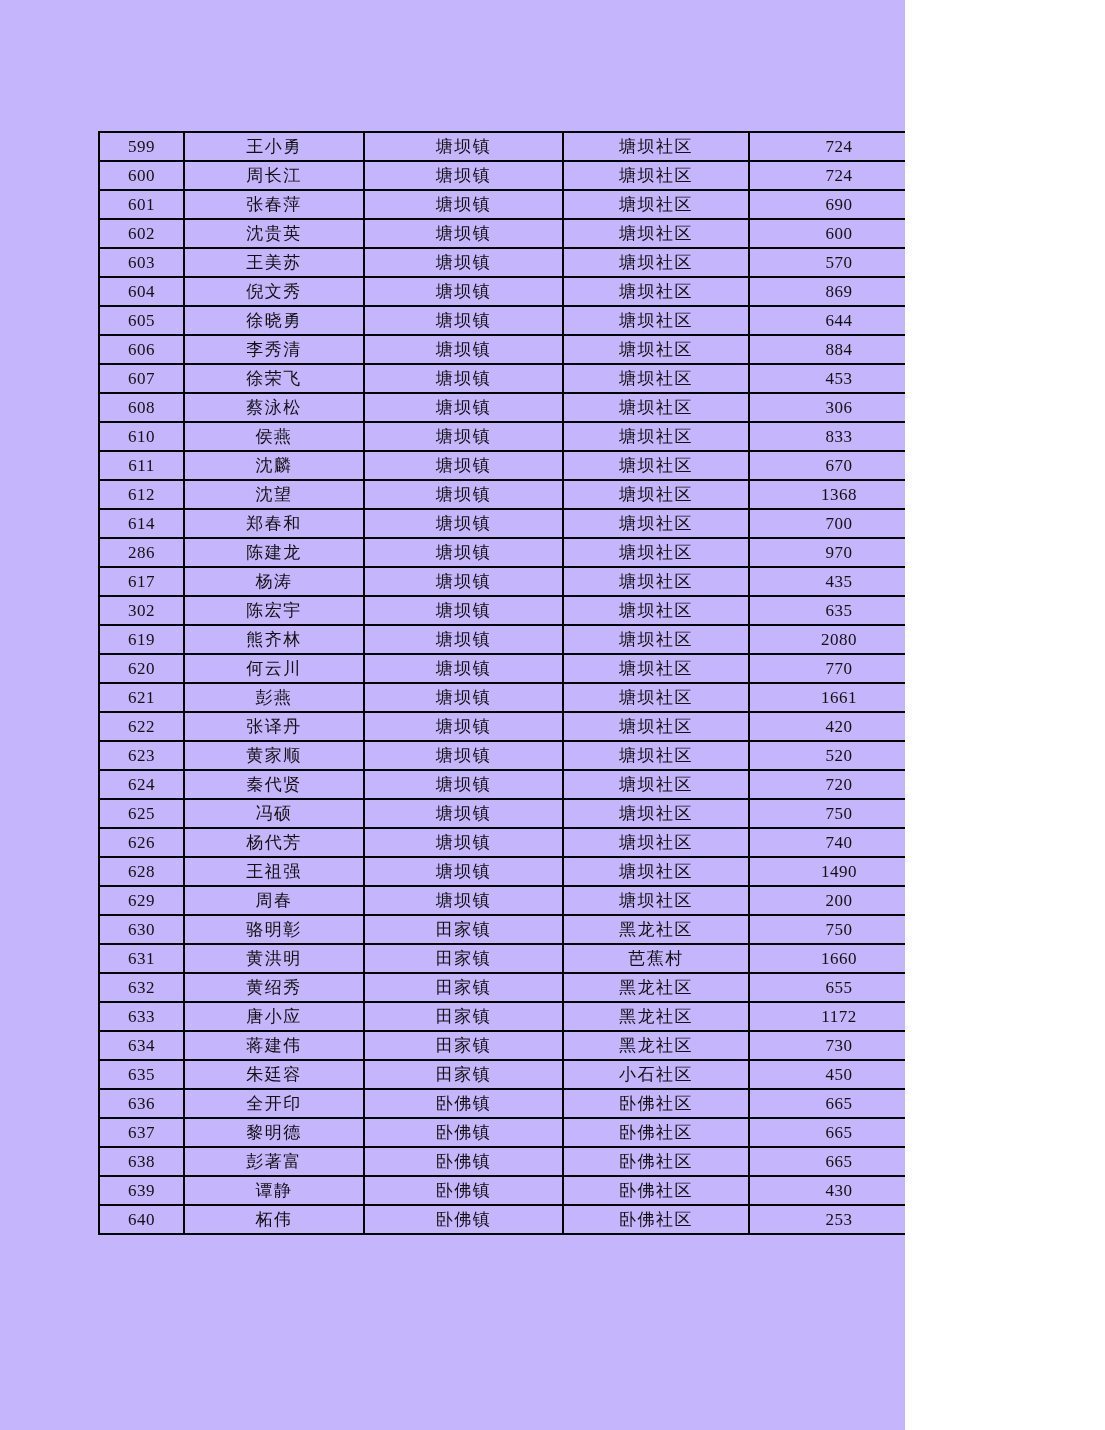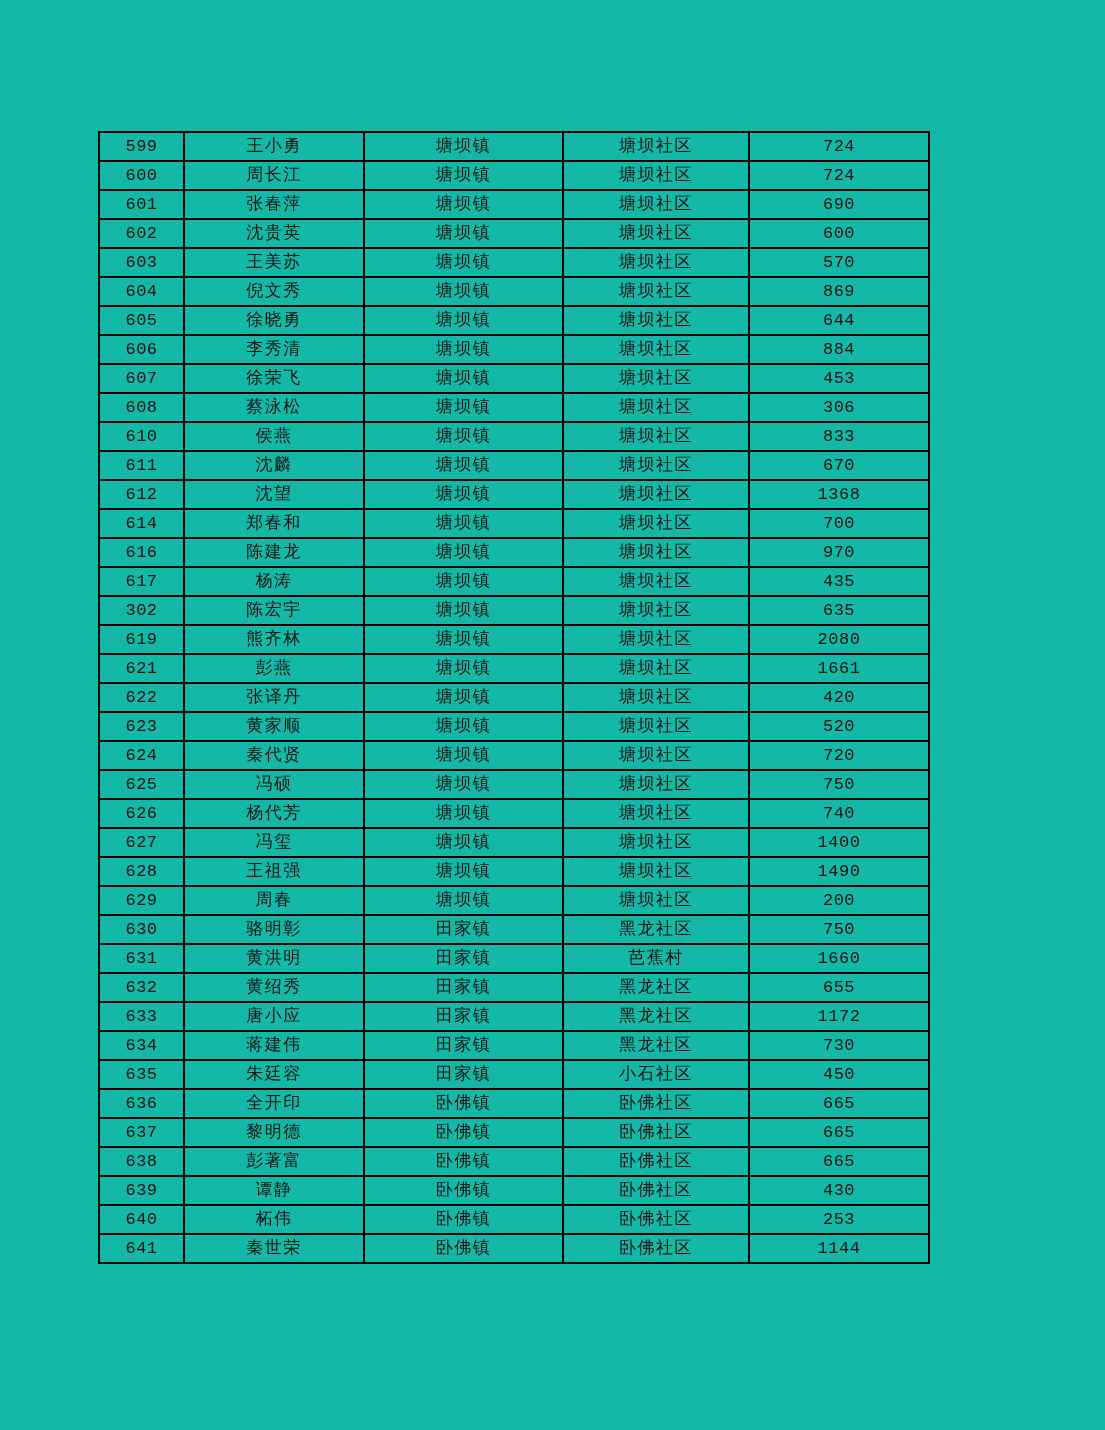--- a/index.html
+++ b/index.html
@@ -8,25 +8,24 @@
     background: #ffffff;
   }
   body {
     width: 1105px;
     height: 1430px;
     font-family: "Liberation Serif", "DejaVu Serif", serif;
     color: #111111;
   }
   .sheet {
     position: relative;
-    width: 1105px;
+    width: 905px;
     height: 1430px;
-    background: #14b8a6;
+    background: #c4b5fd;
     overflow: hidden;
-    font-family: Liberation Mono, monospace;
   }
   table.roster {
     position: absolute;
     left: 98px;
     top: 131px;
     width: 830px;
     border-collapse: collapse;
     table-layout: fixed;
   }
   table.roster col.c-id        { width: 85px;  }
@@ -157,21 +156,21 @@
           <td class="cell-value">1368</td>
         </tr>
         <tr>
           <td class="cell-id">614</td>
           <td class="cell-name">郑春和</td>
           <td class="cell-town">塘坝镇</td>
           <td class="cell-community">塘坝社区</td>
           <td class="cell-value">700</td>
         </tr>
         <tr>
-          <td class="cell-id">616</td>
+          <td class="cell-id">286</td>
           <td class="cell-name">陈建龙</td>
           <td class="cell-town">塘坝镇</td>
           <td class="cell-community">塘坝社区</td>
           <td class="cell-value">970</td>
         </tr>
         <tr>
           <td class="cell-id">617</td>
           <td class="cell-name">杨涛</td>
           <td class="cell-town">塘坝镇</td>
           <td class="cell-community">塘坝社区</td>
@@ -185,20 +184,27 @@
           <td class="cell-value">635</td>
         </tr>
         <tr>
           <td class="cell-id">619</td>
           <td class="cell-name">熊齐林</td>
           <td class="cell-town">塘坝镇</td>
           <td class="cell-community">塘坝社区</td>
           <td class="cell-value">2080</td>
         </tr>
         <tr>
+          <td class="cell-id">620</td>
+          <td class="cell-name">何云川</td>
+          <td class="cell-town">塘坝镇</td>
+          <td class="cell-community">塘坝社区</td>
+          <td class="cell-value">770</td>
+        </tr>
+        <tr>
           <td class="cell-id">621</td>
           <td class="cell-name">彭燕</td>
           <td class="cell-town">塘坝镇</td>
           <td class="cell-community">塘坝社区</td>
           <td class="cell-value">1661</td>
         </tr>
         <tr>
           <td class="cell-id">622</td>
           <td class="cell-name">张译丹</td>
           <td class="cell-town">塘坝镇</td>
@@ -227,27 +233,20 @@
           <td class="cell-value">750</td>
         </tr>
         <tr>
           <td class="cell-id">626</td>
           <td class="cell-name">杨代芳</td>
           <td class="cell-town">塘坝镇</td>
           <td class="cell-community">塘坝社区</td>
           <td class="cell-value">740</td>
         </tr>
         <tr>
-          <td class="cell-id">627</td>
-          <td class="cell-name">冯玺</td>
-          <td class="cell-town">塘坝镇</td>
-          <td class="cell-community">塘坝社区</td>
-          <td class="cell-value">1400</td>
-        </tr>
-        <tr>
           <td class="cell-id">628</td>
           <td class="cell-name">王祖强</td>
           <td class="cell-town">塘坝镇</td>
           <td class="cell-community">塘坝社区</td>
           <td class="cell-value">1490</td>
         </tr>
         <tr>
           <td class="cell-id">629</td>
           <td class="cell-name">周春</td>
           <td class="cell-town">塘坝镇</td>
@@ -323,23 +322,16 @@
           <td class="cell-town">卧佛镇</td>
           <td class="cell-community">卧佛社区</td>
           <td class="cell-value">430</td>
         </tr>
         <tr>
           <td class="cell-id">640</td>
           <td class="cell-name">柘伟</td>
           <td class="cell-town">卧佛镇</td>
           <td class="cell-community">卧佛社区</td>
           <td class="cell-value">253</td>
-        </tr>
-        <tr>
-          <td class="cell-id">641</td>
-          <td class="cell-name">秦世荣</td>
-          <td class="cell-town">卧佛镇</td>
-          <td class="cell-community">卧佛社区</td>
-          <td class="cell-value">1144</td>
         </tr>
       </tbody>
   </table>
 </div>
 
 </body></html>

